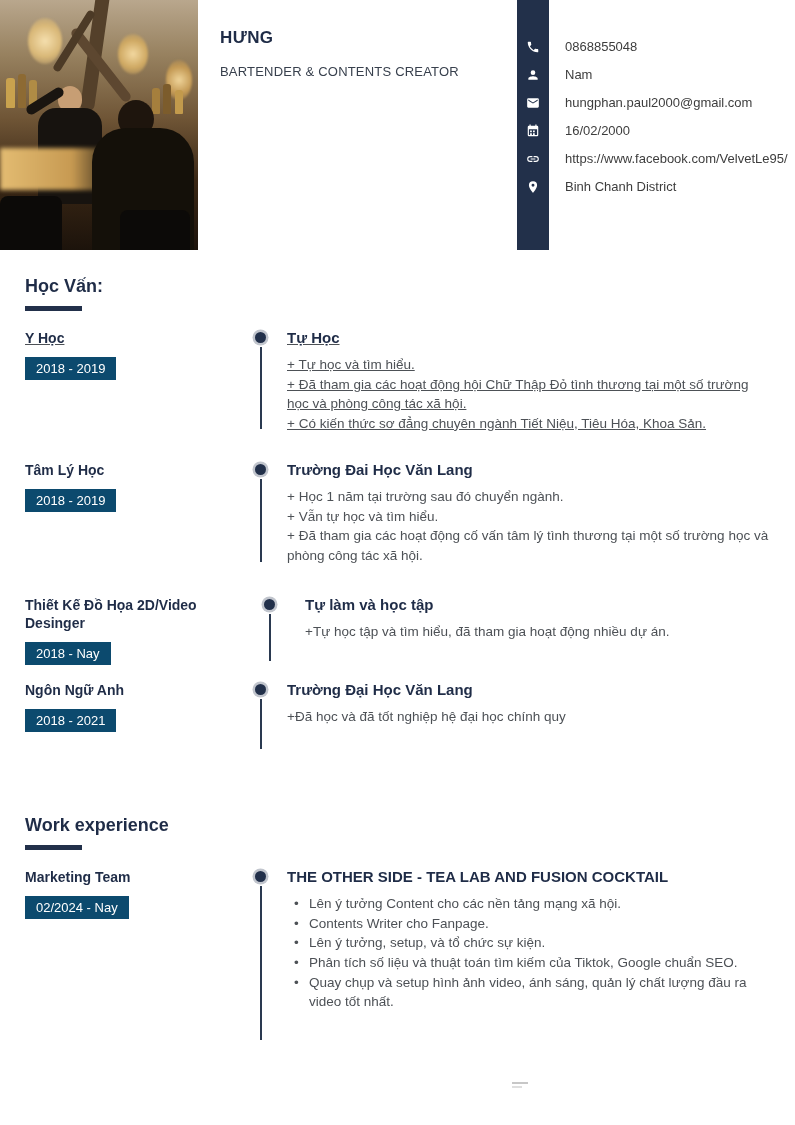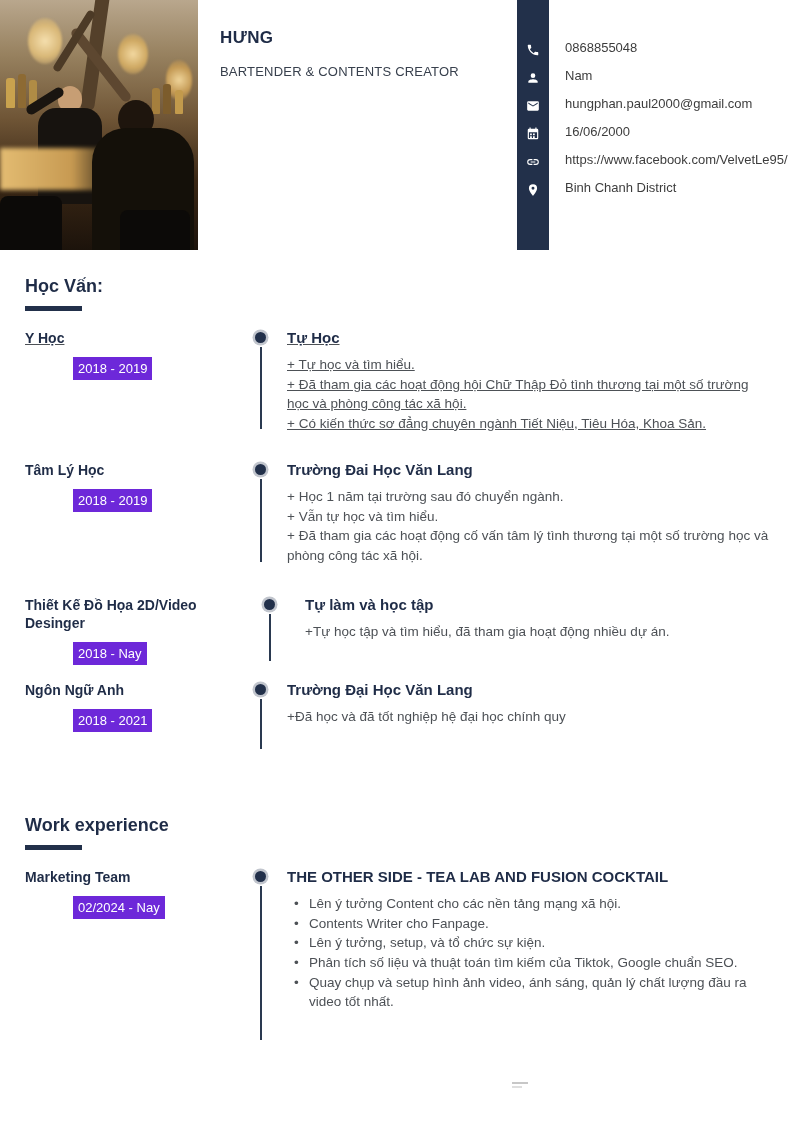--- a/index.html
+++ b/index.html
@@ -39,41 +39,41 @@
   .chair { position:absolute; background:#0c0a08; }
   .c1 { left:0; top:196px; width:62px; height:54px; border-radius:8px 8px 0 0; }
   .c2 { left:120px; top:210px; width:70px; height:40px; border-radius:8px 8px 0 0; }
 
   .name-block { position:absolute; left:220px; top:28px; width:280px; }
   .name { font-size:17px; font-weight:bold; color:#1f2c47; letter-spacing:.4px; }
   .job-title { margin-top:16px; font-size:13px; color:#38404d; letter-spacing:.2px; }
 
   .contact-bar { position:absolute; left:517px; top:0; width:32px; height:250px; background:#22304a; }
   .contact-rows { position:absolute; left:517px; top:38px; width:276px; }
-  .contact-row { display:flex; align-items:flex-end; margin-bottom:9px; min-height:19px; }
+  .contact-row { display:flex; align-items:flex-start; margin-bottom:9px; min-height:19px; }
   .icon-cell { width:32px; flex:0 0 32px; display:flex; justify-content:center; padding-top:2px; }
   .icon-cell svg { width:14px; height:14px; fill:#ffffff; }
   .contact-val { margin-left:16px; width:226px; font-size:13px; color:#3d3d3d; line-height:1.42; word-break:break-all; }
 
   
   .section-heading { margin-left:25px; font-size:18px; font-weight:bold; color:#1f2c47; }
   .heading-bar { margin:9px 0 0 25px; width:57px; height:5px; background:#22304a; }
   .edu-heading-wrap { margin-top:26px; }
   .work-heading-wrap { margin-top:62px; }
 
   .entries { margin:18px 25px 0 25px; }
   .entry { display:grid; grid-template-columns:225px 37px 1fr; }
   .entry.mb-lg { margin-bottom:28px;text-decoration:underline; }
   .entry.mb-md { margin-bottom:30px; }
   .entry.mb-sm { margin-bottom:16px;gap:9px; }
   .entry.tall { min-height:176px; }
   .entry.short { min-height:72px; }
 
   .program { font-size:14px; font-weight:bold; color:#1f2c47; line-height:1.35; }
-  .badge { display:inline-block; margin-top:9px; padding:4px 5px; background:#6d28d9; color:#ffffff; font-size:13px;margin-left:48px; }
+  .badge { display:inline-block; margin-top:9px; padding:4px 11px; background:#0c4a6e; color:#ffffff; font-size:13px; }
 
   .timeline { position:relative; }
   .timeline .dot { position:absolute; left:5px; top:3px; width:11px; height:11px; border-radius:50%;
     background:#22304a; box-shadow:0 0 0 2.5px rgba(34,48,74,.28); }
   .timeline .line { position:absolute; left:9.5px; top:18px; bottom:4px; width:2.5px; background:#2a3950; }
 
   .entry-body .inst { font-size:15px; font-weight:bold; color:#1f2c47; margin-bottom:9px; }
   .entry-body .lines div { font-size:13.5px; color:#4d5156; line-height:1.45; }
   .bullets { list-style:none; margin-top:2px; }
   .bullets li { position:relative; padding-left:22px; font-size:13.5px; color:#4d5156; line-height:1.45; }
@@ -142,21 +142,21 @@
           </svg>
       </span>
       <span class="contact-val">hungphan.paul2000@gmail.com</span>
     </div>
     <div class="contact-row">
       <span class="icon-cell">
         <svg viewBox="0 0 24 24">
             <path d="M19 3h-1V1h-2v2H8V1H6v2H5a2 2 0 0 0-2 2v14a2 2 0 0 0 2 2h14a2 2 0 0 0 2-2V5a2 2 0 0 0-2-2zm0 16H5V9h14v10zM7 11h3v3H7v-3zm5 0h3v3h-3v-3zm-5 5h3v3H7v-3zm5 0h3v3h-3v-3z"></path>
           </svg>
       </span>
-      <span class="contact-val">16/06/2000</span>
+      <span class="contact-val">16/02/2000</span>
     </div>
     <div class="contact-row">
       <span class="icon-cell">
         <svg viewBox="0 0 24 24">
             <path d="M3.9 12A3.1 3.1 0 0 1 7 8.9h4V7H7a5 5 0 0 0 0 10h4v-1.9H7A3.1 3.1 0 0 1 3.9 12zM8 13h8v-2H8v2zm9-6h-4v1.9h4a3.1 3.1 0 0 1 0 6.2h-4V17h4a5 5 0 0 0 0-10z"></path>
           </svg>
       </span>
       <span class="contact-val">https://www.facebook.com/VelvetLe95/</span>
     </div>
     <div class="contact-row">

